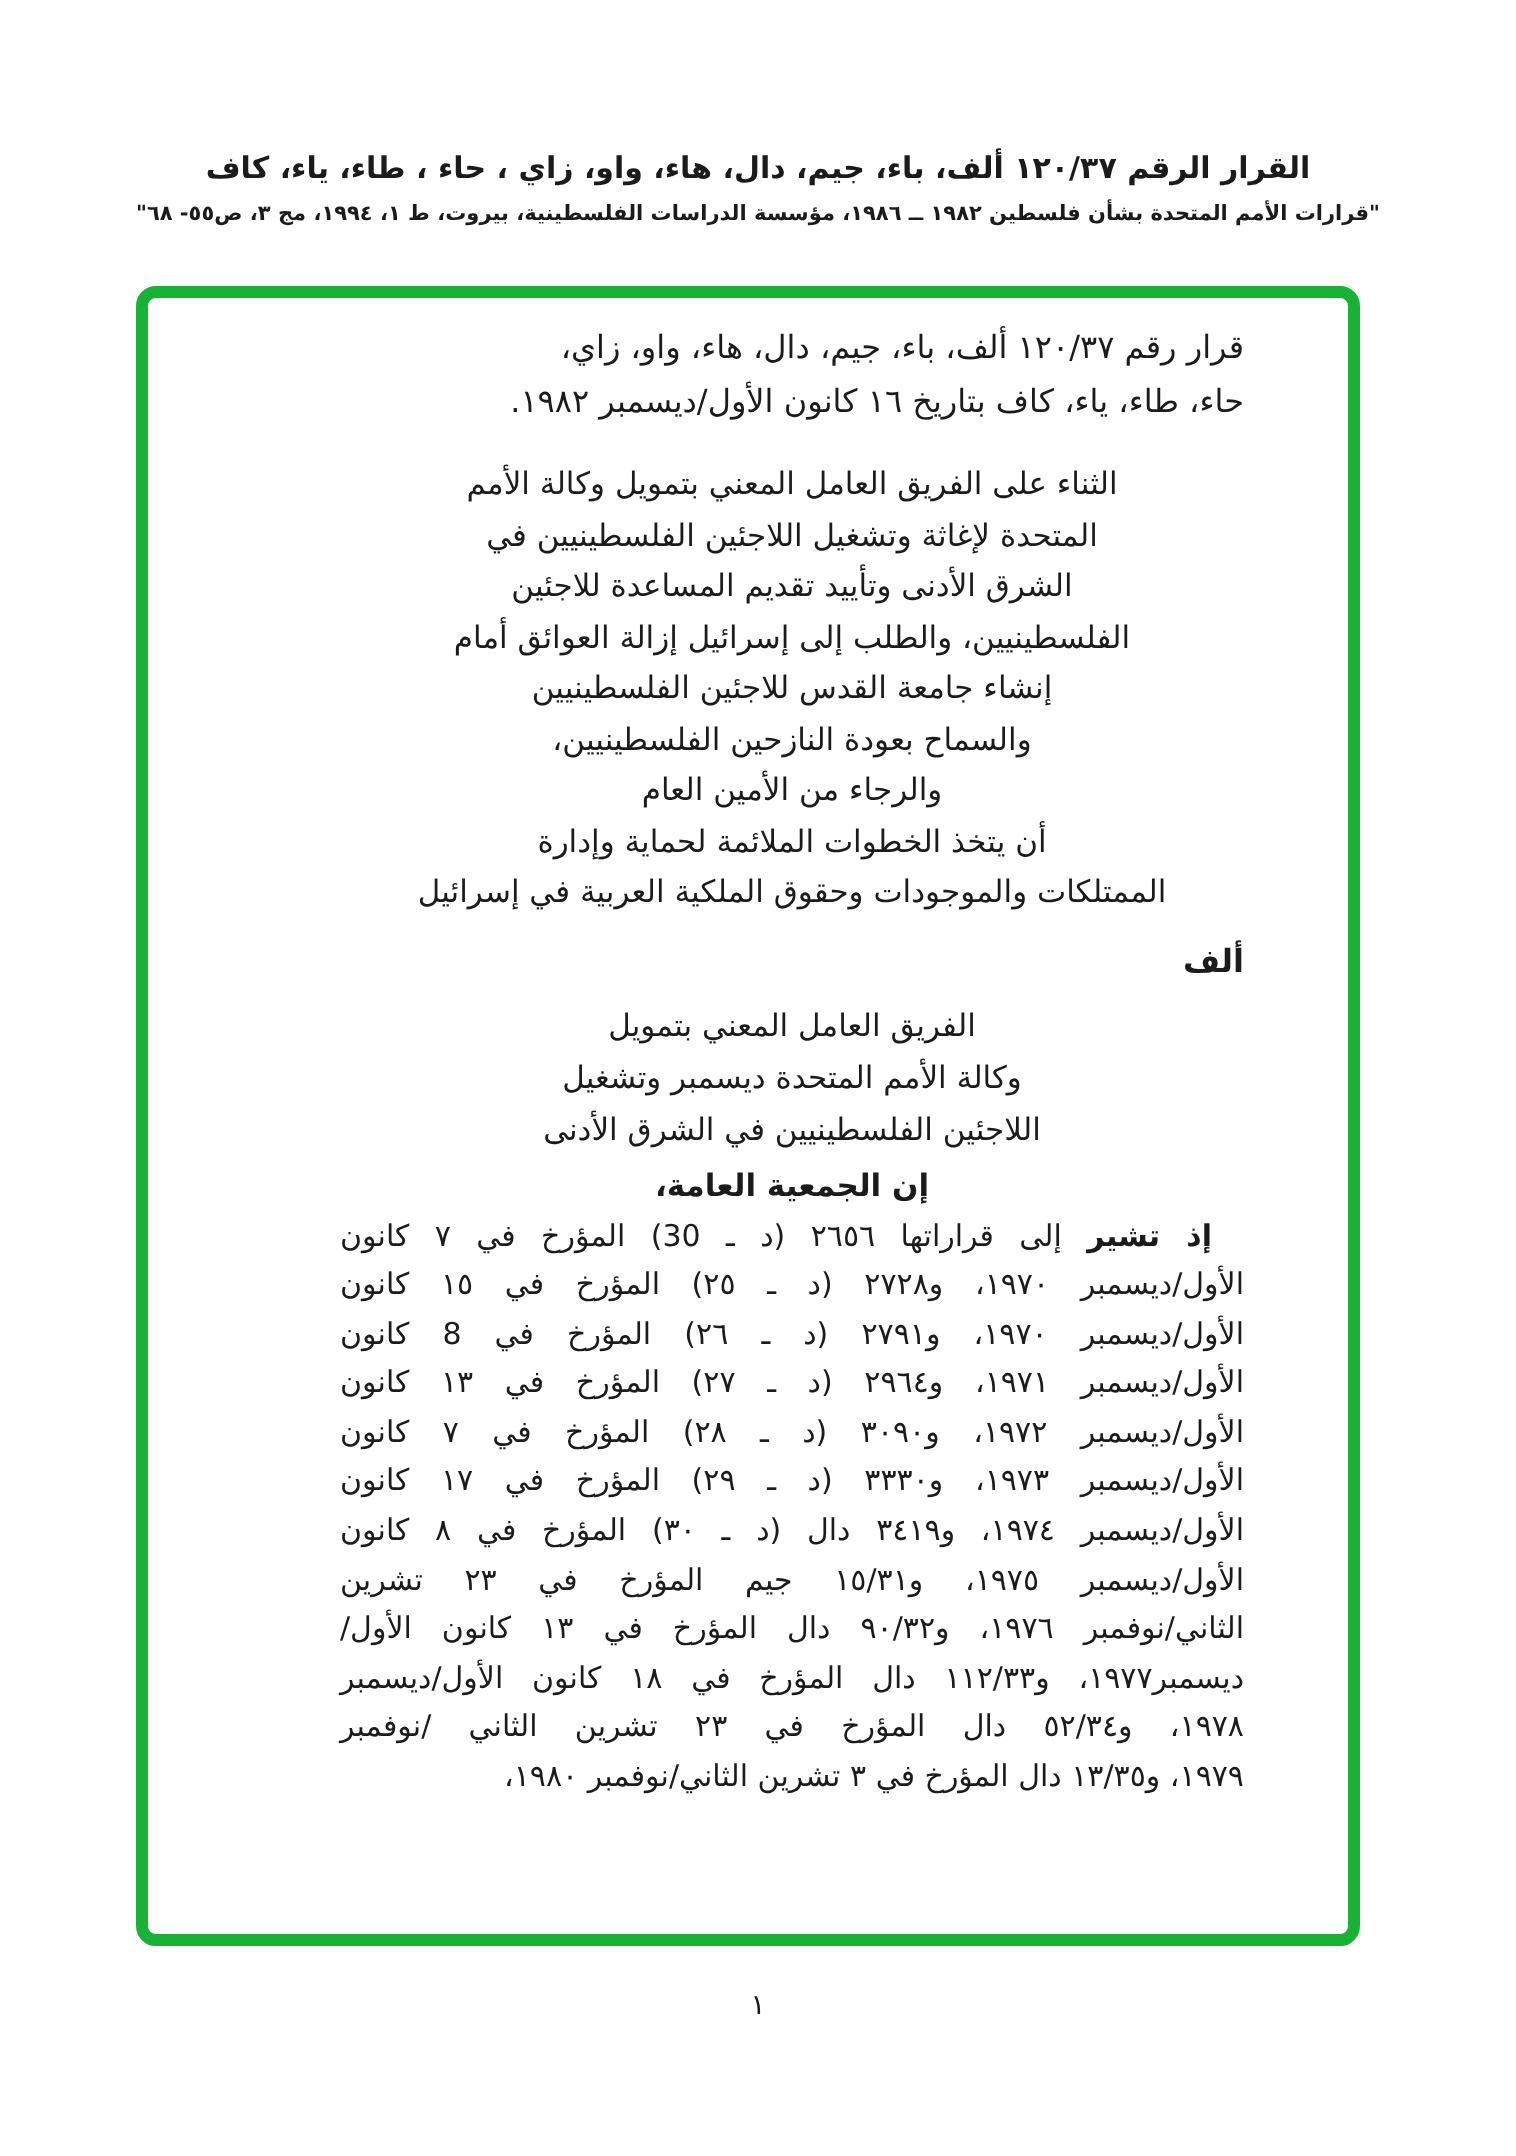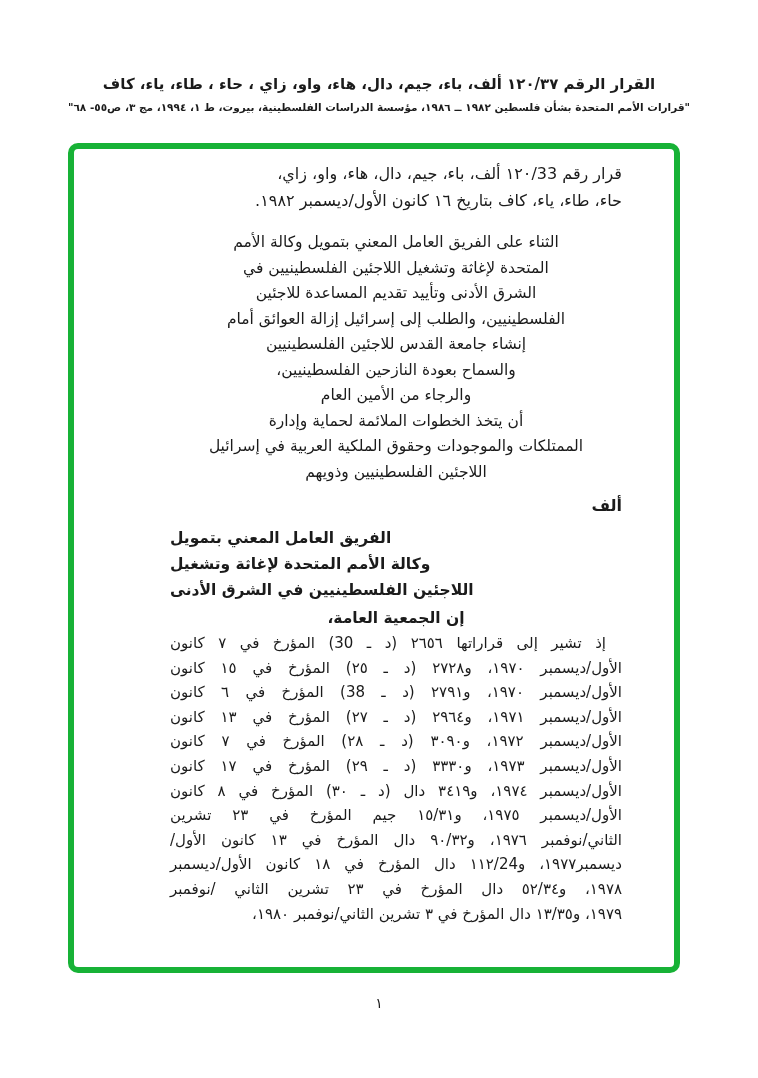--- a/index.html
+++ b/index.html
@@ -39,90 +39,89 @@
   .document-title {
     margin-top:16px; text-align:center;
     font-weight:normal; font-size:15.5px; line-height:25.5px;
   }
   .center-line { white-space:nowrap; }
   .section-letter {
     margin-top:8px; text-align:right;
     font-weight:bold; font-size:16px; line-height:26px;
   }
   .document-subtitle {
-    margin-top:6px; text-align:left;
-    font-weight:bold; font-size:15.5px; line-height:26px;
+    margin-top:6px; text-align:center;
+    font-weight:normal; font-size:15.5px; line-height:26px;
   }
   .salutation {
     margin-top:2px; text-align:center;
     font-weight:bold; font-size:15.5px; line-height:26px;
   }
   .body-paragraph { font-size:15px; line-height:24.6px; }
   .body-line { text-align:justify; text-align-last:justify; }
   .body-line.first { padding-right:16px; }
   .body-line.last { text-align-last:right; }
-  .body-lead { font-weight:normal;margin-top:28px; }
+  .body-lead { font-weight:bold;margin-top:28px; }
   .page-number {
     position:absolute; top:995px; left:0; width:758px;
     text-align:center; font-size:14px;
   }
 </style>
 </head>
 <body>
 
 <div class="page">
 
   <div class="page-header">
     <div class="header-title">القرار الرقم ١٢٠/٣٧ ألف، باء، جيم، دال، هاء، واو، زاي ، حاء ، طاء، ياء، كاف</div>
     <div class="header-source">"قرارات الأمم المتحدة بشأن فلسطين ١٩٨٢ ــ ١٩٨٦، مؤسسة الدراسات الفلسطينية، بيروت، ط ١، ١٩٩٤، مج ٣، ص٥٥- ٦٨"</div>
   </div>
 
   <div class="annotation-box" style="border-color: rgb(23, 178, 54);"></div>
 
   <div class="document-content">
 
     <div class="intro-paragraph">
-      <div>قرار رقم ١٢٠/33 ألف، باء، جيم، دال، هاء، واو، زاي،</div>
+      <div>قرار رقم ١٢٠/٣٧ ألف، باء، جيم، دال، هاء، واو، زاي،</div>
       <div>حاء، طاء، ياء، كاف بتاريخ ١٦ كانون الأول/ديسمبر ١٩٨٢.</div>
     </div>
 
     <div class="document-title">
       <div class="center-line">الثناء على الفريق العامل المعني بتمويل وكالة الأمم</div>
       <div class="center-line">المتحدة لإغاثة وتشغيل اللاجئين الفلسطينيين في</div>
       <div class="center-line">الشرق الأدنى وتأييد تقديم المساعدة للاجئين</div>
       <div class="center-line">الفلسطينيين، والطلب إلى إسرائيل إزالة العوائق أمام</div>
       <div class="center-line">إنشاء جامعة القدس للاجئين الفلسطينيين</div>
       <div class="center-line">والسماح بعودة النازحين الفلسطينيين،</div>
       <div class="center-line">والرجاء من الأمين العام</div>
       <div class="center-line">أن يتخذ الخطوات الملائمة لحماية وإدارة</div>
       <div class="center-line">الممتلكات والموجودات وحقوق الملكية العربية في إسرائيل</div>
-      <div class="center-line">اللاجئين الفلسطينيين وذويهم</div>
     </div>
 
     <div class="section-letter">ألف</div>
 
     <div class="document-subtitle">
       <div class="center-line">الفريق العامل المعني بتمويل</div>
-      <div class="center-line">وكالة الأمم المتحدة لإغاثة وتشغيل</div>
+      <div class="center-line">وكالة الأمم المتحدة ديسمبر وتشغيل</div>
       <div class="center-line">اللاجئين الفلسطينيين في الشرق الأدنى</div>
     </div>
 
     <div class="salutation">إن الجمعية العامة،</div>
 
     <div class="body-paragraph">
       <div class="body-line first"><span class="body-lead">إذ تشير</span> <span>إلى قراراتها ٢٦٥٦ (د ـ 30) المؤرخ في ٧ كانون</span></div>
       <div class="body-line">الأول/ديسمبر ١٩٧٠، و٢٧٢٨ (د ـ ٢٥) المؤرخ في ١٥ كانون</div>
-      <div class="body-line">الأول/ديسمبر ١٩٧٠، و٢٧٩١ (د ـ 38) المؤرخ في ٦ كانون</div>
+      <div class="body-line">الأول/ديسمبر ١٩٧٠، و٢٧٩١ (د ـ ٢٦) المؤرخ في 8 كانون</div>
       <div class="body-line">الأول/ديسمبر ١٩٧١، و٢٩٦٤ (د ـ ٢٧) المؤرخ في ١٣ كانون</div>
       <div class="body-line">الأول/ديسمبر ١٩٧٢، و٣٠٩٠ (د ـ ٢٨) المؤرخ في ٧ كانون</div>
       <div class="body-line">الأول/ديسمبر ١٩٧٣، و٣٣٣٠ (د ـ ٢٩) المؤرخ في ١٧ كانون</div>
       <div class="body-line">الأول/ديسمبر ١٩٧٤، و٣٤١٩ دال (د ـ ٣٠) المؤرخ في ٨ كانون</div>
       <div class="body-line">الأول/ديسمبر ١٩٧٥، و١٥/٣١ جيم المؤرخ في ٢٣ تشرين</div>
       <div class="body-line">الثاني/نوفمبر ١٩٧٦، و٩٠/٣٢ دال المؤرخ في ١٣ كانون الأول/</div>
-      <div class="body-line">ديسمبر١٩٧٧، و١١٢/24 دال المؤرخ في ١٨ كانون الأول/ديسمبر</div>
+      <div class="body-line">ديسمبر١٩٧٧، و١١٢/٣٣ دال المؤرخ في ١٨ كانون الأول/ديسمبر</div>
       <div class="body-line">١٩٧٨، و٥٢/٣٤ دال المؤرخ في ٢٣ تشرين الثاني /نوفمبر</div>
       <div class="body-line last">١٩٧٩، و١٣/٣٥ دال المؤرخ في ٣ تشرين الثاني/نوفمبر ١٩٨٠،</div>
     </div>
 
   </div>
 
   <div class="page-number">١</div>
 
 </div>
 

